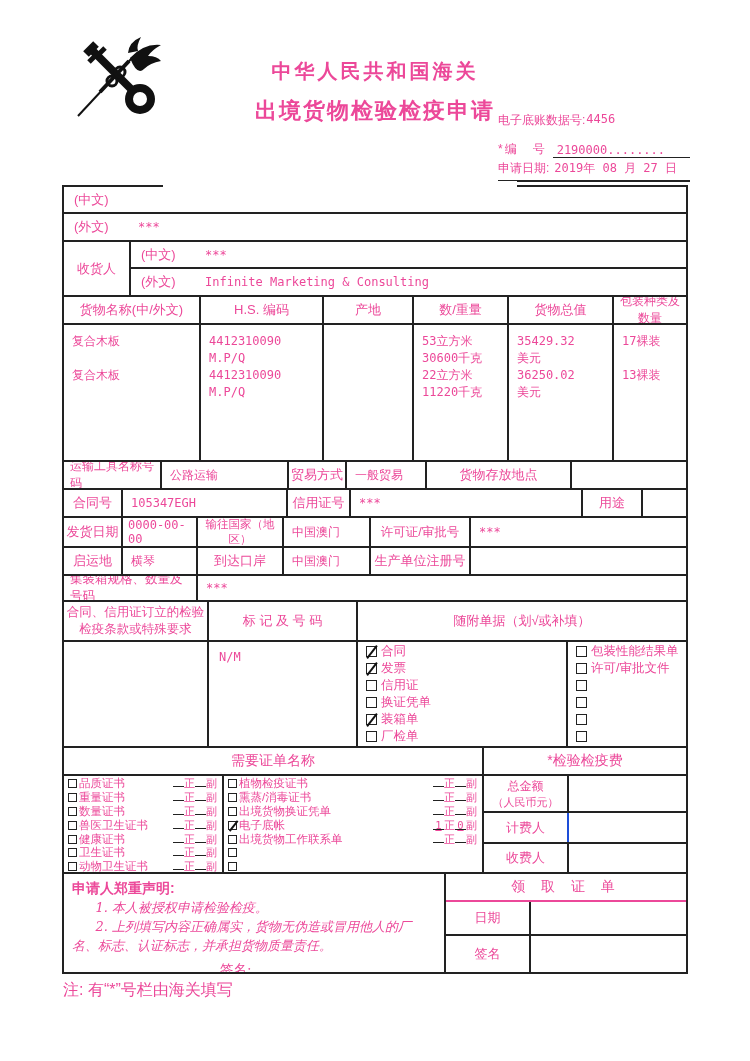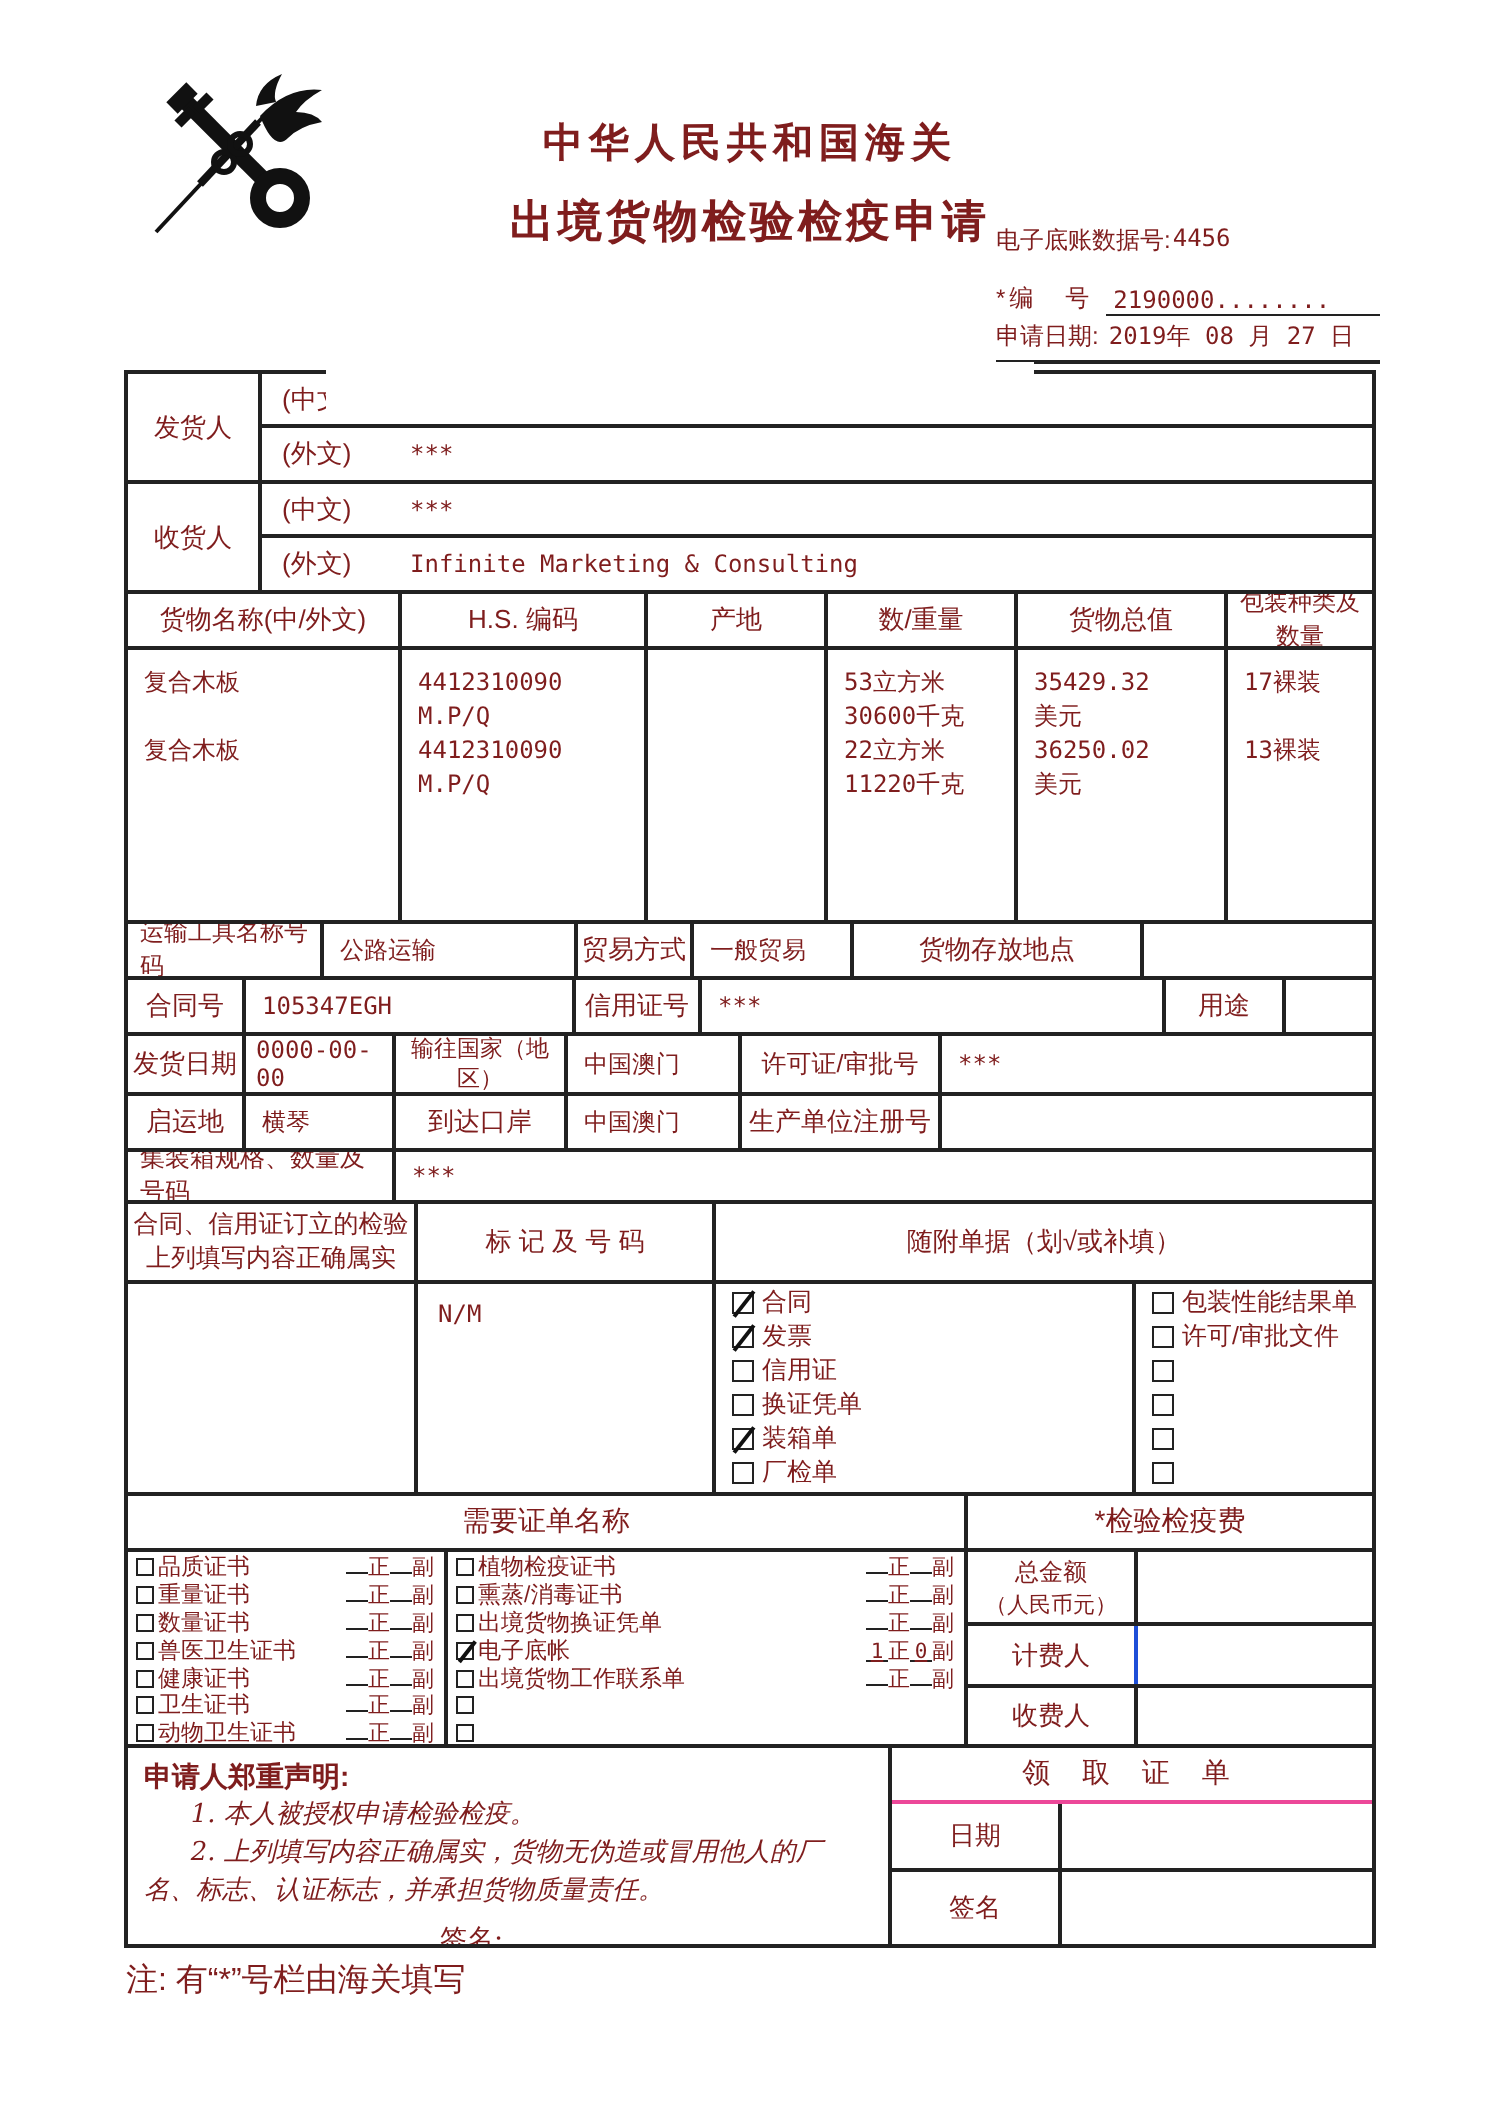--- a/index.html
+++ b/index.html
@@ -2,21 +2,21 @@
 <html><head>
 <meta charset="utf-8">
 <style>
   * { box-sizing: border-box; margin: 0; padding: 0; }
   html,body { background:#ffffff; }
   .page {
     position: relative;
     width: 750px; height: 1061px;
     background: #ffffff;
     font-family: "Liberation Sans", sans-serif;
-    color: #7f1d1d;
+    color: #ec4899;
     overflow: hidden;
   }
   
   .logo { position:absolute; left:72px; top:34px; }
   .title1 { position:absolute; left:240px; top:58px; width:270px; text-align:center;
             font-size:20px; font-weight:bold; letter-spacing:3px; }
   .title2 { position:absolute; left:232px; top:96px; width:286px; text-align:center;
             font-size:22px; font-weight:bold; letter-spacing:2px; }
   .hinfo { position:absolute; left:498px; top:112px; width:192px; font-size:12px; }
   .hinfo .ln { height:24px; display:flex; align-items:flex-end; }
@@ -104,21 +104,20 @@
     </div>
     <div class="ln date-ln">
       <span>申请日期:</span>
       <span class="date-val">2019年 08 月 27 日</span>
     </div>
   </div>
 
   <div class="ftable">
 
     <div class="row" style="height:55px">
-      <div class="c lbl" style="width:67px">发货人</div>
       <div class="c stack">
         <div class="subrow" style="height:27px;border-bottom:2px solid #222">
           <span class="tag">(中文)</span>
           <span class="sv"></span>
         </div>
         <div class="subrow" style="flex:1">
           <span class="tag">(外文)</span>
           <span class="sv">***</span>
         </div>
       </div>
@@ -220,21 +219,21 @@
     </div>
 
     <div class="row" style="height:26px">
       <div class="c lbl lblL" style="width:134px;font-size:12.5px">集装箱规格、数量及号码</div>
       <div class="c v">***</div>
     </div>
 
     <div class="row" style="height:40px">
       <div class="c lbl stack" style="width:145px;font-size:12.5px;justify-content:center">
         <span>合同、信用证订立的检验</span>
-        <span>上列填写内容正确属实</span>
+        <span>检疫条款或特殊要求</span>
       </div>
       <div class="c lbl" style="width:149px">标 记 及 号 码</div>
       <div class="c lbl">随附单据（划√或补填）</div>
     </div>
 
     <div class="row" style="height:106px">
       <div class="c" style="width:145px"></div>
       <div class="c" style="width:149px">
         <div class="v" style="padding:8px 0 0 10px">N/M</div>
       </div>

